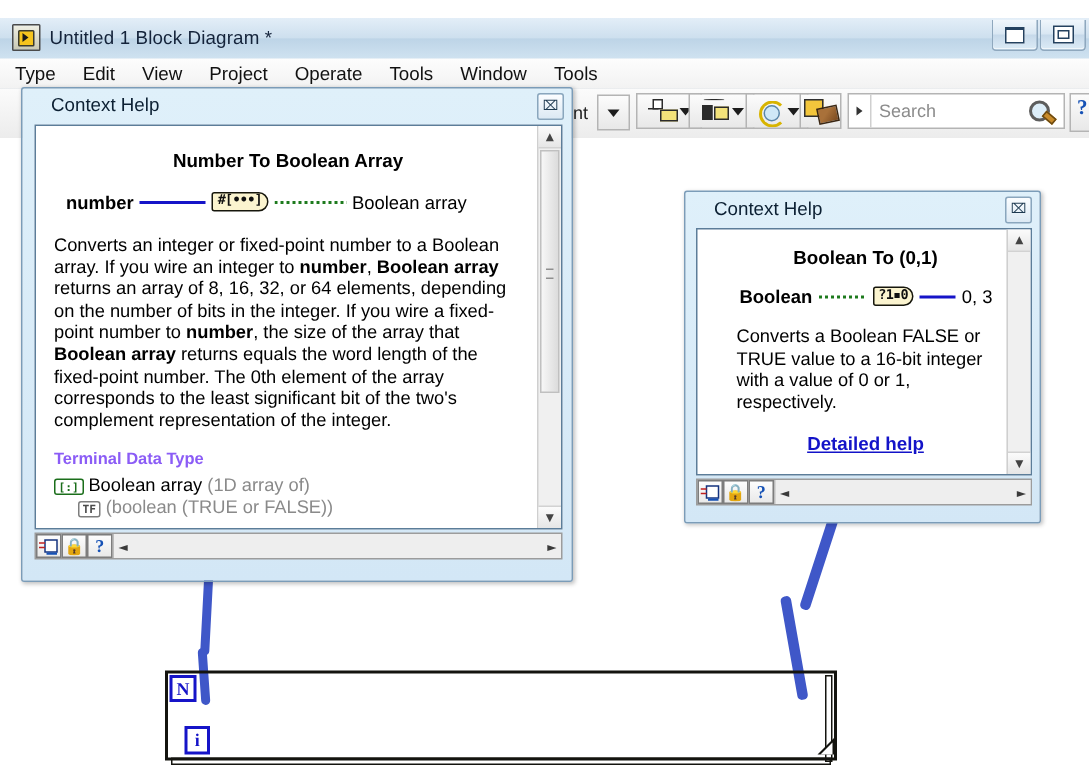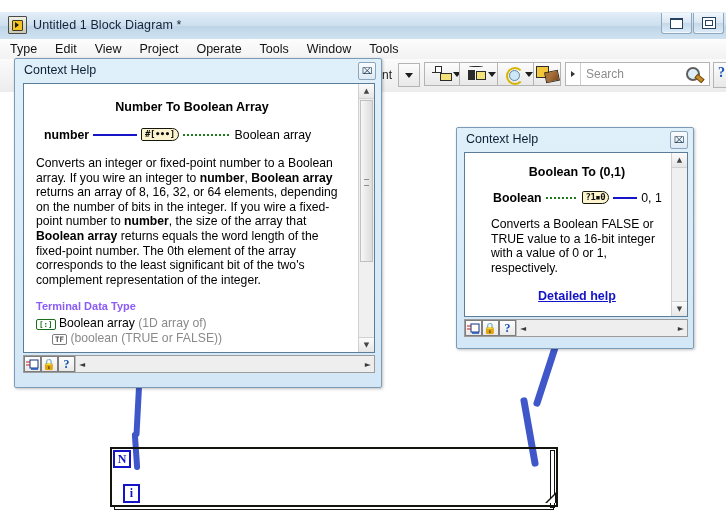--- a/index.html
+++ b/index.html
@@ -143,21 +143,21 @@
   .ch-window{
     position:absolute;
     background:linear-gradient(180deg,#dff0fa 0%,#d3e7f6 100%);
     border:1px solid #7b9cb8;border-radius:2px;
     box-shadow:1px 1px 3px rgba(0,0,0,.25);
     box-sizing:border-box;
   }
   .ch-titlebar{
     position:relative;height:22px;display:flex;align-items:center;
   }
-  .ch-title{font-size:12.5px;color:#0c2033;padding-left:9px;}
+  .ch-title{font-size:12.5px;color:#0c2033;padding-left:19px;}
   .ch-close{
     position:absolute;right:5px;top:3px;width:16px;height:16px;
     border:1px solid #8aa6bd;border-radius:2px;
     background:linear-gradient(180deg,#fbfdff,#dce9f4);
     display:flex;align-items:center;justify-content:center;
     font-size:9px;color:#1d3950;font-family:"DejaVu Sans",sans-serif;
   }
   .ch-body{
     position:absolute;background:#ffffff;border:1px solid #5c7d99;box-sizing:border-box;
     overflow:hidden;
@@ -419,21 +419,21 @@
         </div>
 
         <div style="position:absolute;left:0;top:0;right:16px;bottom:0;padding:8px 8px 0 26px;box-sizing:border-box;">
           <div class="ch-h" style="margin:4px 0 12px 0;">Boolean To (0,1)</div>
 
           <div style="display:flex;align-items:center;margin:0 0 12px 2px;font-size:12.3px;">
             <b>Boolean</b>
             <span class="wire-green" style="width:32px;margin:0 4px;"></span>
             <span class="termico">?1▪0</span>
             <span class="wire-blue" style="width:24px;margin:0 4px;"></span>
-            <span>0, 1</span>
+            <span>0, 3</span>
           </div>
 
           <div class="ch-p">Converts a Boolean FALSE or TRUE value to a 16-bit integer with a value of 0 or 1, respectively.</div>
 
           <div class="ch-link" style="margin-top:14px;">Detailed help</div>
         </div>
       </div>
 
       <div class="ch-statusbar" style="left:7px;top:191px;width:224px;">
         <div class="sb-btn">

